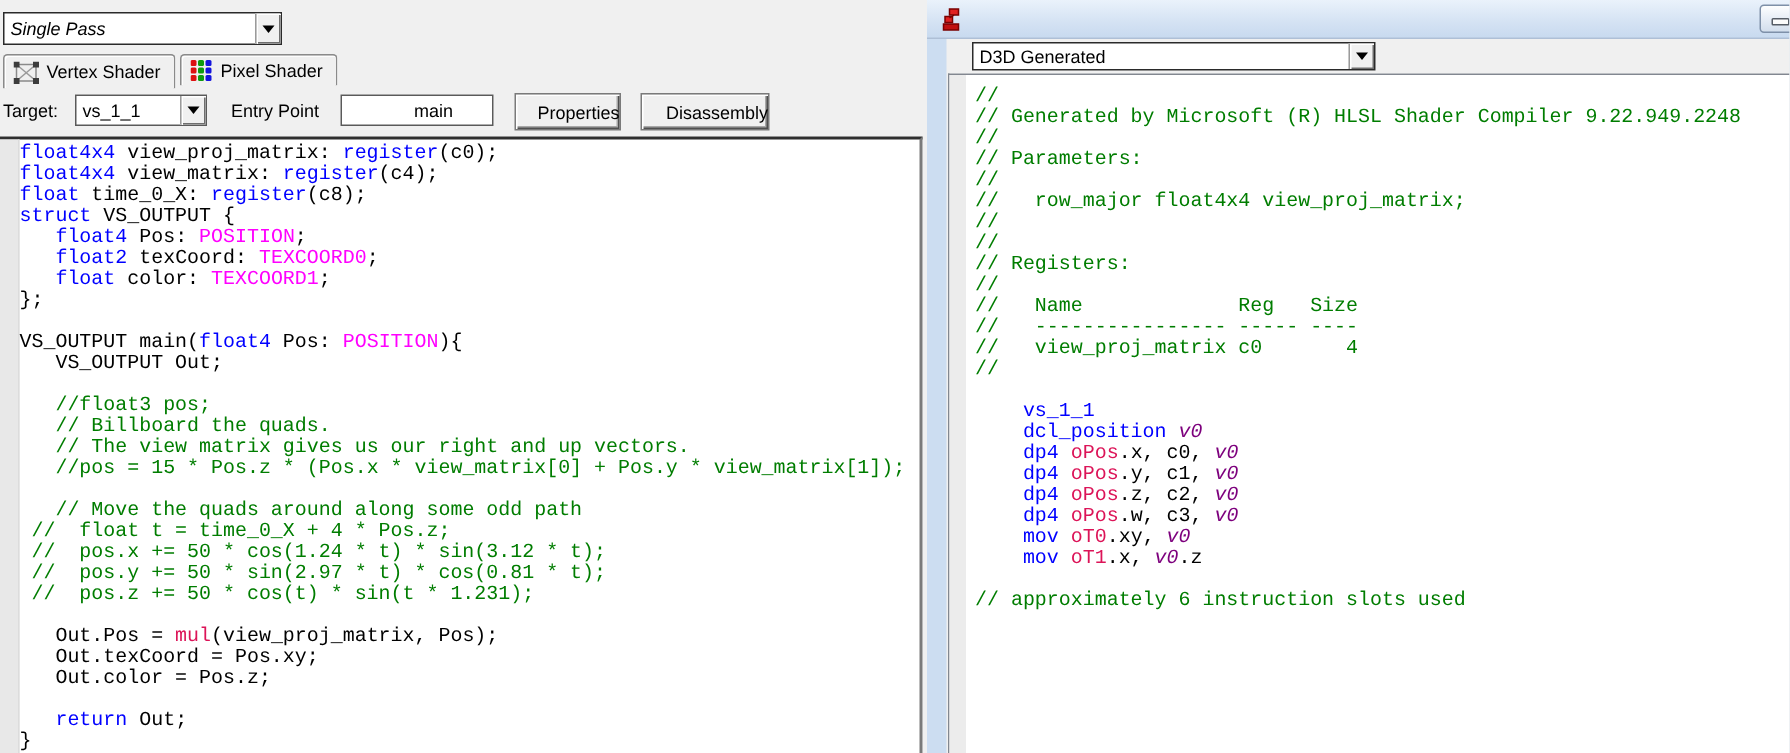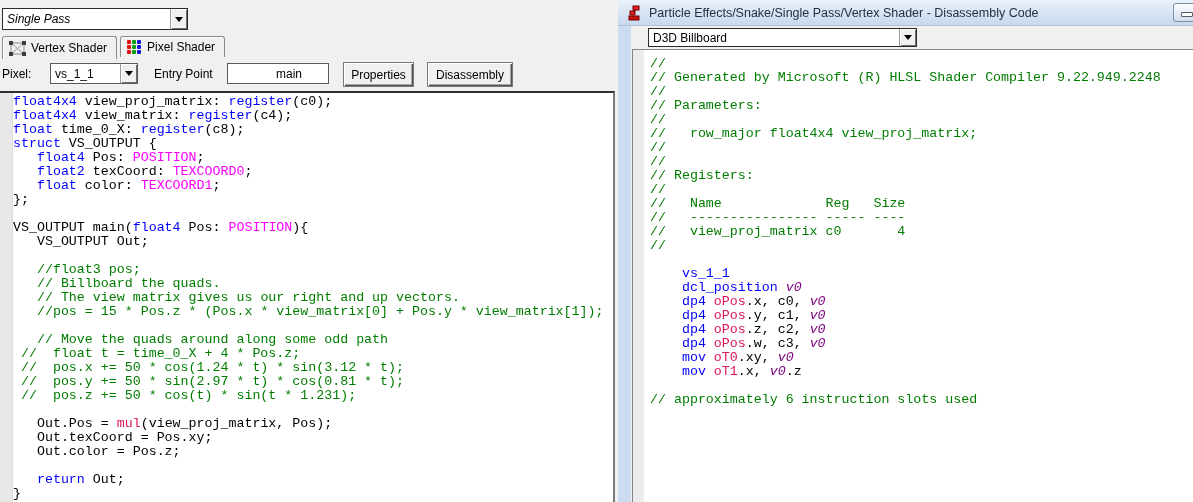--- a/index.html
+++ b/index.html
@@ -22,21 +22,21 @@
 
   .tabs{position:absolute;left:2px;top:36px;height:23px;display:flex;align-items:flex-start;}
   .tab{height:22px;display:flex;align-items:center;gap:5px;padding:0 9px 0 6px;background:#f0f0f0;
       border:1px solid #8a8a8a;border-bottom:none;border-radius:3px 3px 0 0;box-shadow:inset 1px 1px 0 #fdfdfd;white-space:nowrap;}
   .tab.active{height:23px;z-index:2;box-shadow:inset 1px 1px 0 #fff;}
   .tab.inactive{height:21px;margin-left:3px;}
 
   .toolbar-label{position:absolute;white-space:nowrap;}
   .win-btn{position:absolute;background:#f0f0f0;border:1px solid #7a7a7a;
       box-shadow:inset 1px 1px 0 #fff, inset -1px -1px 0 #505050, inset -2px -2px 0 #a8a8a8;
-      font-family:"Liberation Sans",sans-serif;font-size:12px;text-align:center;}
+      font-family:"Liberation Sans",sans-serif;font-size:12px;text-align:right;}
   .text-input{position:absolute;background:#fff;border:1px solid #5a5a5a;font-family:"Liberation Sans",sans-serif;
       font-size:12px;padding:0 4px;outline:none;}
 
   .editor{position:absolute;left:0;top:91px;width:615px;height:411px;background:#fff;
       border-top:2px solid #2f2f2f;border-right:2px solid #7a7a7a;}
   .editor .gutter{position:absolute;left:0;top:0;bottom:0;width:13px;background:#e8e8e8;border-right:1px solid #dcdcdc;}
 
   pre.code{position:absolute;font-family:"Liberation Mono","DejaVu Sans Mono",monospace;
       font-size:13.3px;line-height:14px;white-space:pre;}
   .editor pre.code{left:13px;top:2px;right:0;bottom:0;}
@@ -100,21 +100,21 @@
           <rect x="5" y="5" width="4" height="4" rx="1" fill="#0f9b0f"></rect>
           <rect x="5" y="10" width="4" height="4" rx="1" fill="#0f9b0f"></rect>
         <rect x="10" y="0" width="4" height="4" rx="1" fill="#1414dd"></rect>
           <rect x="10" y="5" width="4" height="4" rx="1" fill="#1414dd"></rect>
           <rect x="10" y="10" width="4" height="4" rx="1" fill="#1414dd"></rect>
       </svg>
       <span>Pixel Shader</span>
     </div>
   </div>
 
-  <span class="toolbar-label" style="left:2px;top:67px;">Pixel:</span>
+  <span class="toolbar-label" style="left:2px;top:67px;">Target:</span>
   <div class="combo" style="left:50px;top:63px;width:88px;height:21px;">
     <span class="combo-value">vs_1_1</span>
     <span class="combo-arrow">
         <span class="tri"></span>
       </span>
   </div>
   <span class="toolbar-label" style="left:154px;top:67px;">Entry Point</span>
   <input class="text-input" style="left: 227px; top: 63px; width: 102px; height: 21px; padding-left: 48px;" value="main">
   <button class="win-btn" style="left:343px;top:62px;width:71px;height:25px;">Properties</button>
   <button class="win-btn" style="left:427px;top:62px;width:86px;height:25px;">Disassembly</button>
@@ -126,29 +126,28 @@
 </div>
 
 <div class="right-window">
   <div class="titlebar">
     <svg class="icon" width="16" height="16" viewBox="0 0 16 16">
       <rect x="6" y="1" width="6" height="4" fill="#e02020" stroke="#7a0000" stroke-width="1"></rect>
       <rect x="3" y="6" width="5" height="4" fill="#e02020" stroke="#7a0000" stroke-width="1"></rect>
       <rect x="2" y="11" width="10" height="4" fill="#c01010" stroke="#7a0000" stroke-width="1"></rect>
       <line x1="9" y1="5" x2="6" y2="7" stroke="#7a0000" stroke-width="1"></line>
     </svg>
-    <span class="title-text">Particle Effects/Snake/Single Pass/Vertex Shader - Disassembly Code</span>
     <span class="min-btn">
         <span class="bar"></span>
       </span>
   </div>
 
   <div class="right-content">
     <div class="combo asm-combo" style="position:absolute;">
-      <span class="combo-value">D3D Billboard</span>
+      <span class="combo-value">D3D Generated</span>
       <span class="combo-arrow">
           <span class="tri"></span>
         </span>
     </div>
     <div class="asm-area">
       <div class="gutter"></div>
       <pre class="code" id="right-code"><div class="line"><span class="c">//</span></div><div class="line"><span class="c">// Generated by Microsoft (R) HLSL Shader Compiler 9.22.949.2248</span></div><div class="line"><span class="c">//</span></div><div class="line"><span class="c">// Parameters:</span></div><div class="line"><span class="c">//</span></div><div class="line"><span class="c">//   row_major float4x4 view_proj_matrix;</span></div><div class="line"><span class="c">//</span></div><div class="line"><span class="c">//</span></div><div class="line"><span class="c">// Registers:</span></div><div class="line"><span class="c">//</span></div><div class="line"><span class="c">//   Name             Reg   Size</span></div><div class="line"><span class="c">//   ---------------- ----- ----</span></div><div class="line"><span class="c">//   view_proj_matrix c0       4</span></div><div class="line"><span class="c">//</span></div><div class="line">&nbsp;</div><div class="line"><span class="p">    </span><span class="k">vs_1_1</span></div><div class="line"><span class="p">    </span><span class="k">dcl_position</span><span class="p"> </span><span class="r">v0</span></div><div class="line"><span class="p">    </span><span class="k">dp4</span><span class="p"> </span><span class="f">oPos</span><span class="p">.x, c0, </span><span class="r">v0</span></div><div class="line"><span class="p">    </span><span class="k">dp4</span><span class="p"> </span><span class="f">oPos</span><span class="p">.y, c1, </span><span class="r">v0</span></div><div class="line"><span class="p">    </span><span class="k">dp4</span><span class="p"> </span><span class="f">oPos</span><span class="p">.z, c2, </span><span class="r">v0</span></div><div class="line"><span class="p">    </span><span class="k">dp4</span><span class="p"> </span><span class="f">oPos</span><span class="p">.w, c3, </span><span class="r">v0</span></div><div class="line"><span class="p">    </span><span class="k">mov</span><span class="p"> </span><span class="f">oT0</span><span class="p">.xy, </span><span class="r">v0</span></div><div class="line"><span class="p">    </span><span class="k">mov</span><span class="p"> </span><span class="f">oT1</span><span class="p">.x, </span><span class="r">v0</span><span class="p">.z</span></div><div class="line">&nbsp;</div><div class="line"><span class="c">// approximately 6 instruction slots used</span></div></pre>
     </div>
   </div>
 </div>

